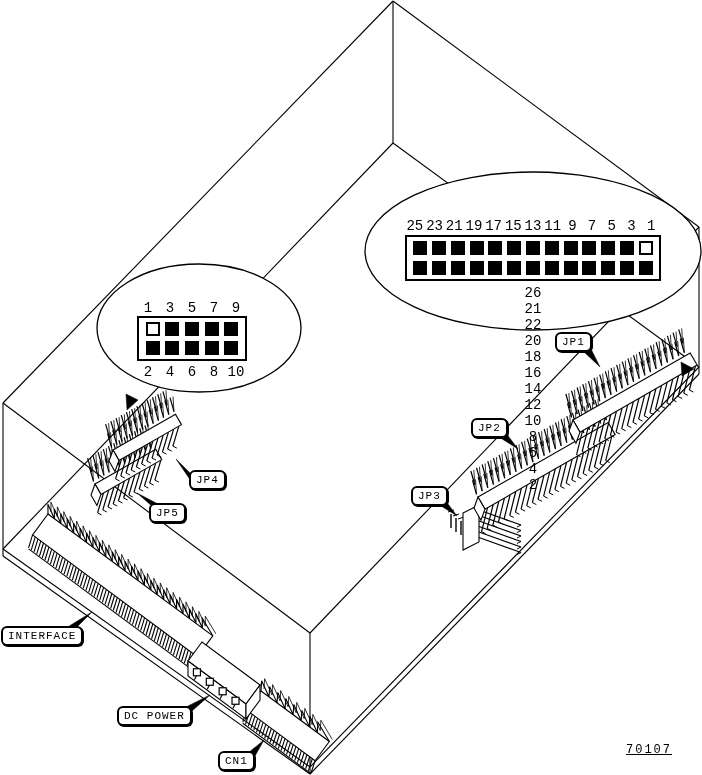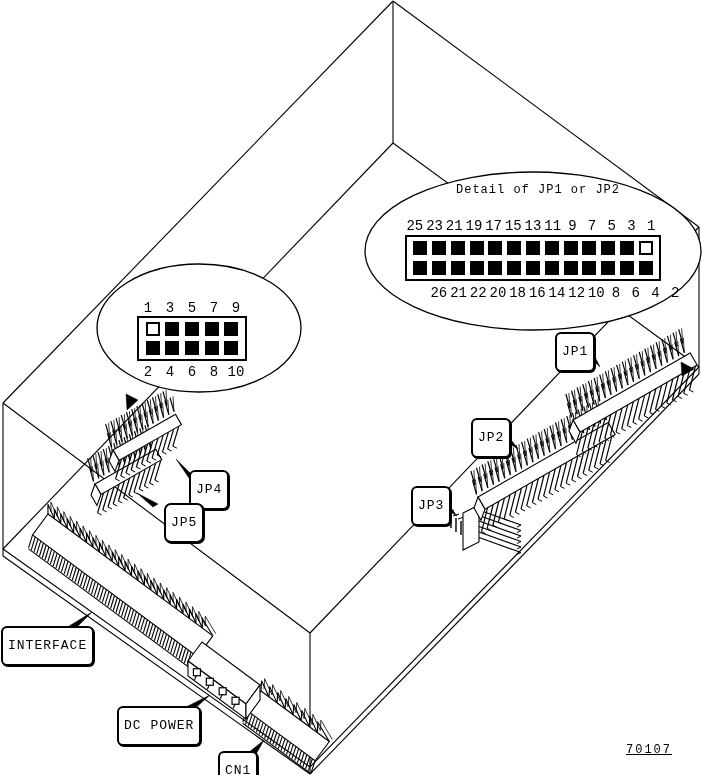--- a/index.html
+++ b/index.html
@@ -3,21 +3,21 @@
 <meta charset="utf-8">
 <style>
   html,body{margin:0;padding:0;background:#ffffff;}
   #stage{
     position:relative;width:702px;height:775px;background:#ffffff;overflow:hidden;
     font-family:"Liberation Mono","DejaVu Sans Mono",monospace;color:#000;
   }
   #art{position:absolute;left:0;top:0;}
   .callout{
     position:absolute;background:#fff;border:2px solid #000;border-radius:6px;
-    font-size:13px;line-height:14px;padding:11px 5px;letter-spacing:1px;white-space:nowrap;
+    font-size:11px;line-height:14px;padding:1px 5px;letter-spacing:1px;white-space:nowrap;
     box-shadow:1px 1px 0 #000;z-index:30;
   }
   .detail-title{
     position:absolute;text-align:center;font-size:12px;letter-spacing:1px;z-index:20;
   }
   .numrow{
     position:absolute;display:flex;font-size:14px;z-index:20;
   }
   .numrow .ncell{flex:1;text-align:center;}
   .pinbox{
@@ -628,21 +628,20 @@
         <polygon points="499,437 506,433 518,449" fill="#000000" stroke="#000000" stroke-width="0.5"></polygon>
         <polygon points="438,504 445,500 457,516" fill="#000000" stroke="#000000" stroke-width="0.5"></polygon>
         <polygon points="191,474 191,481 176,459" fill="#000000" stroke="#000000" stroke-width="0.5"></polygon>
         <polygon points="153,507 158,504 137,493" fill="#000000" stroke="#000000" stroke-width="0.5"></polygon>
         <polygon points="66,628 74,630 92,612" fill="#000000" stroke="#000000" stroke-width="0.5"></polygon>
         <polygon points="184,708 192,711 210,695" fill="#000000" stroke="#000000" stroke-width="0.5"></polygon>
         <polygon points="248,753 255,756 264,740" fill="#000000" stroke="#000000" stroke-width="0.5"></polygon>
       </g>
     </svg>
 
-  <div class="detail-title" style="left:408px;top:183px;width:260px;">Detail of JP1 or JP2</div>
   <div class="numrow" id="nr-jp12-top" style="left:405px;top:218px;width:256px;">
       <div class="ncell">25</div>
       <div class="ncell">23</div>
       <div class="ncell">21</div>
       <div class="ncell">19</div>
       <div class="ncell">17</div>
       <div class="ncell">15</div>
       <div class="ncell">13</div>
       <div class="ncell">11</div>
       <div class="ncell">9</div>
@@ -728,21 +727,21 @@
           <div class="sq"></div>
         </div>
         <div class="pcell">
           <div class="sq"></div>
         </div>
         <div class="pcell">
           <div class="sq"></div>
         </div>
       </div>
     </div>
-  <div class="numrow" id="nr-jp12-bot" style="left:429px;top:285px;width:256px;">
+  <div class="numrow" id="nr-jp12-bot" style="left:405px;top:285px;width:256px;flex-direction:column;">
       <div class="ncell">26</div>
       <div class="ncell">21</div>
       <div class="ncell">22</div>
       <div class="ncell">20</div>
       <div class="ncell">18</div>
       <div class="ncell">16</div>
       <div class="ncell">14</div>
       <div class="ncell">12</div>
       <div class="ncell">10</div>
       <div class="ncell">8</div>
@@ -799,19 +798,19 @@
       <div class="ncell">4</div>
       <div class="ncell">6</div>
       <div class="ncell">8</div>
       <div class="ncell">10</div>
     </div>
 
   <div class="callout" style="left:555px;top:332px;">JP1</div>
   <div class="callout" style="left:471px;top:418px;font-family:Liberation Mono, monospace;">JP2</div>
   <div class="callout" style="left:411px;top:486px;">JP3</div>
   <div class="callout" style="left:189px;top:470px;">JP4</div>
-  <div class="callout" style="left:164px;top:503px;border-radius:7px;">JP5</div>
+  <div class="callout" style="left:149px;top:503px;">JP5</div>
   <div class="callout" style="left:1px;top:626px;">INTERFACE</div>
   <div class="callout" style="left:117px;top:706px;">DC POWER</div>
   <div class="callout" style="left:218px;top:751px;">CN1</div>
 
   <div class="fignum" style="left:626px;top:743px;">70107</div>
 </div>
 
 </body></html>

